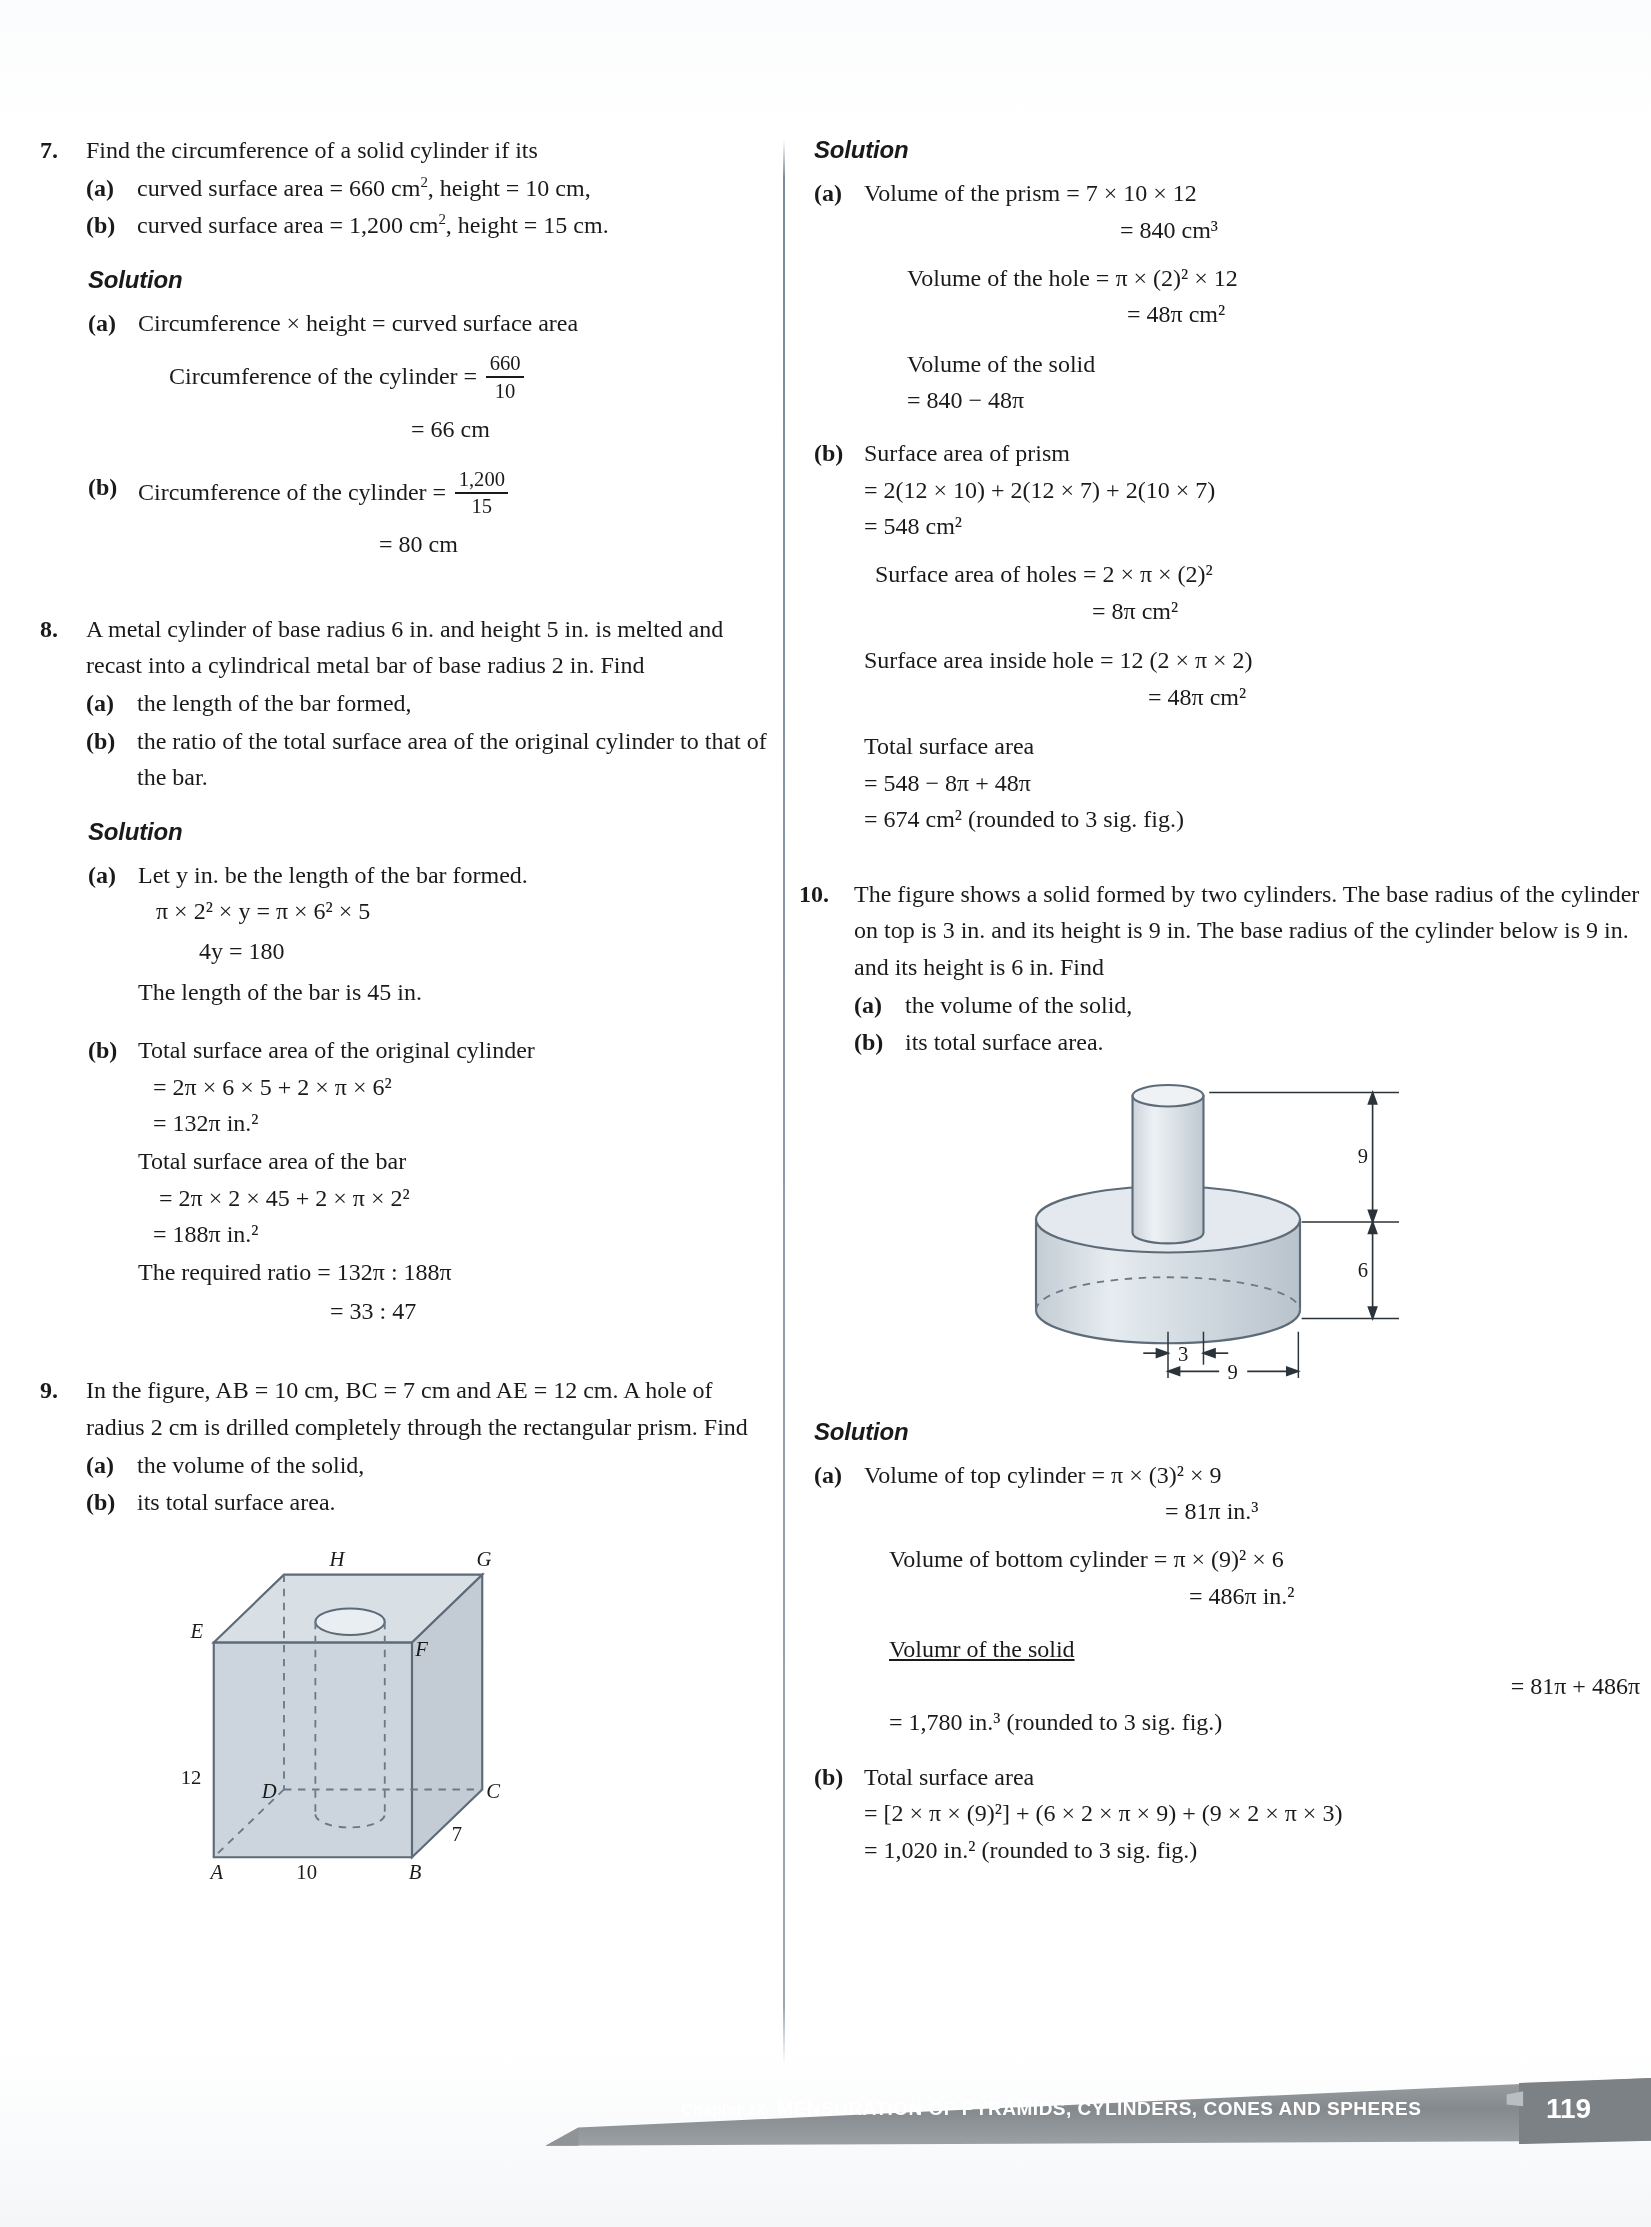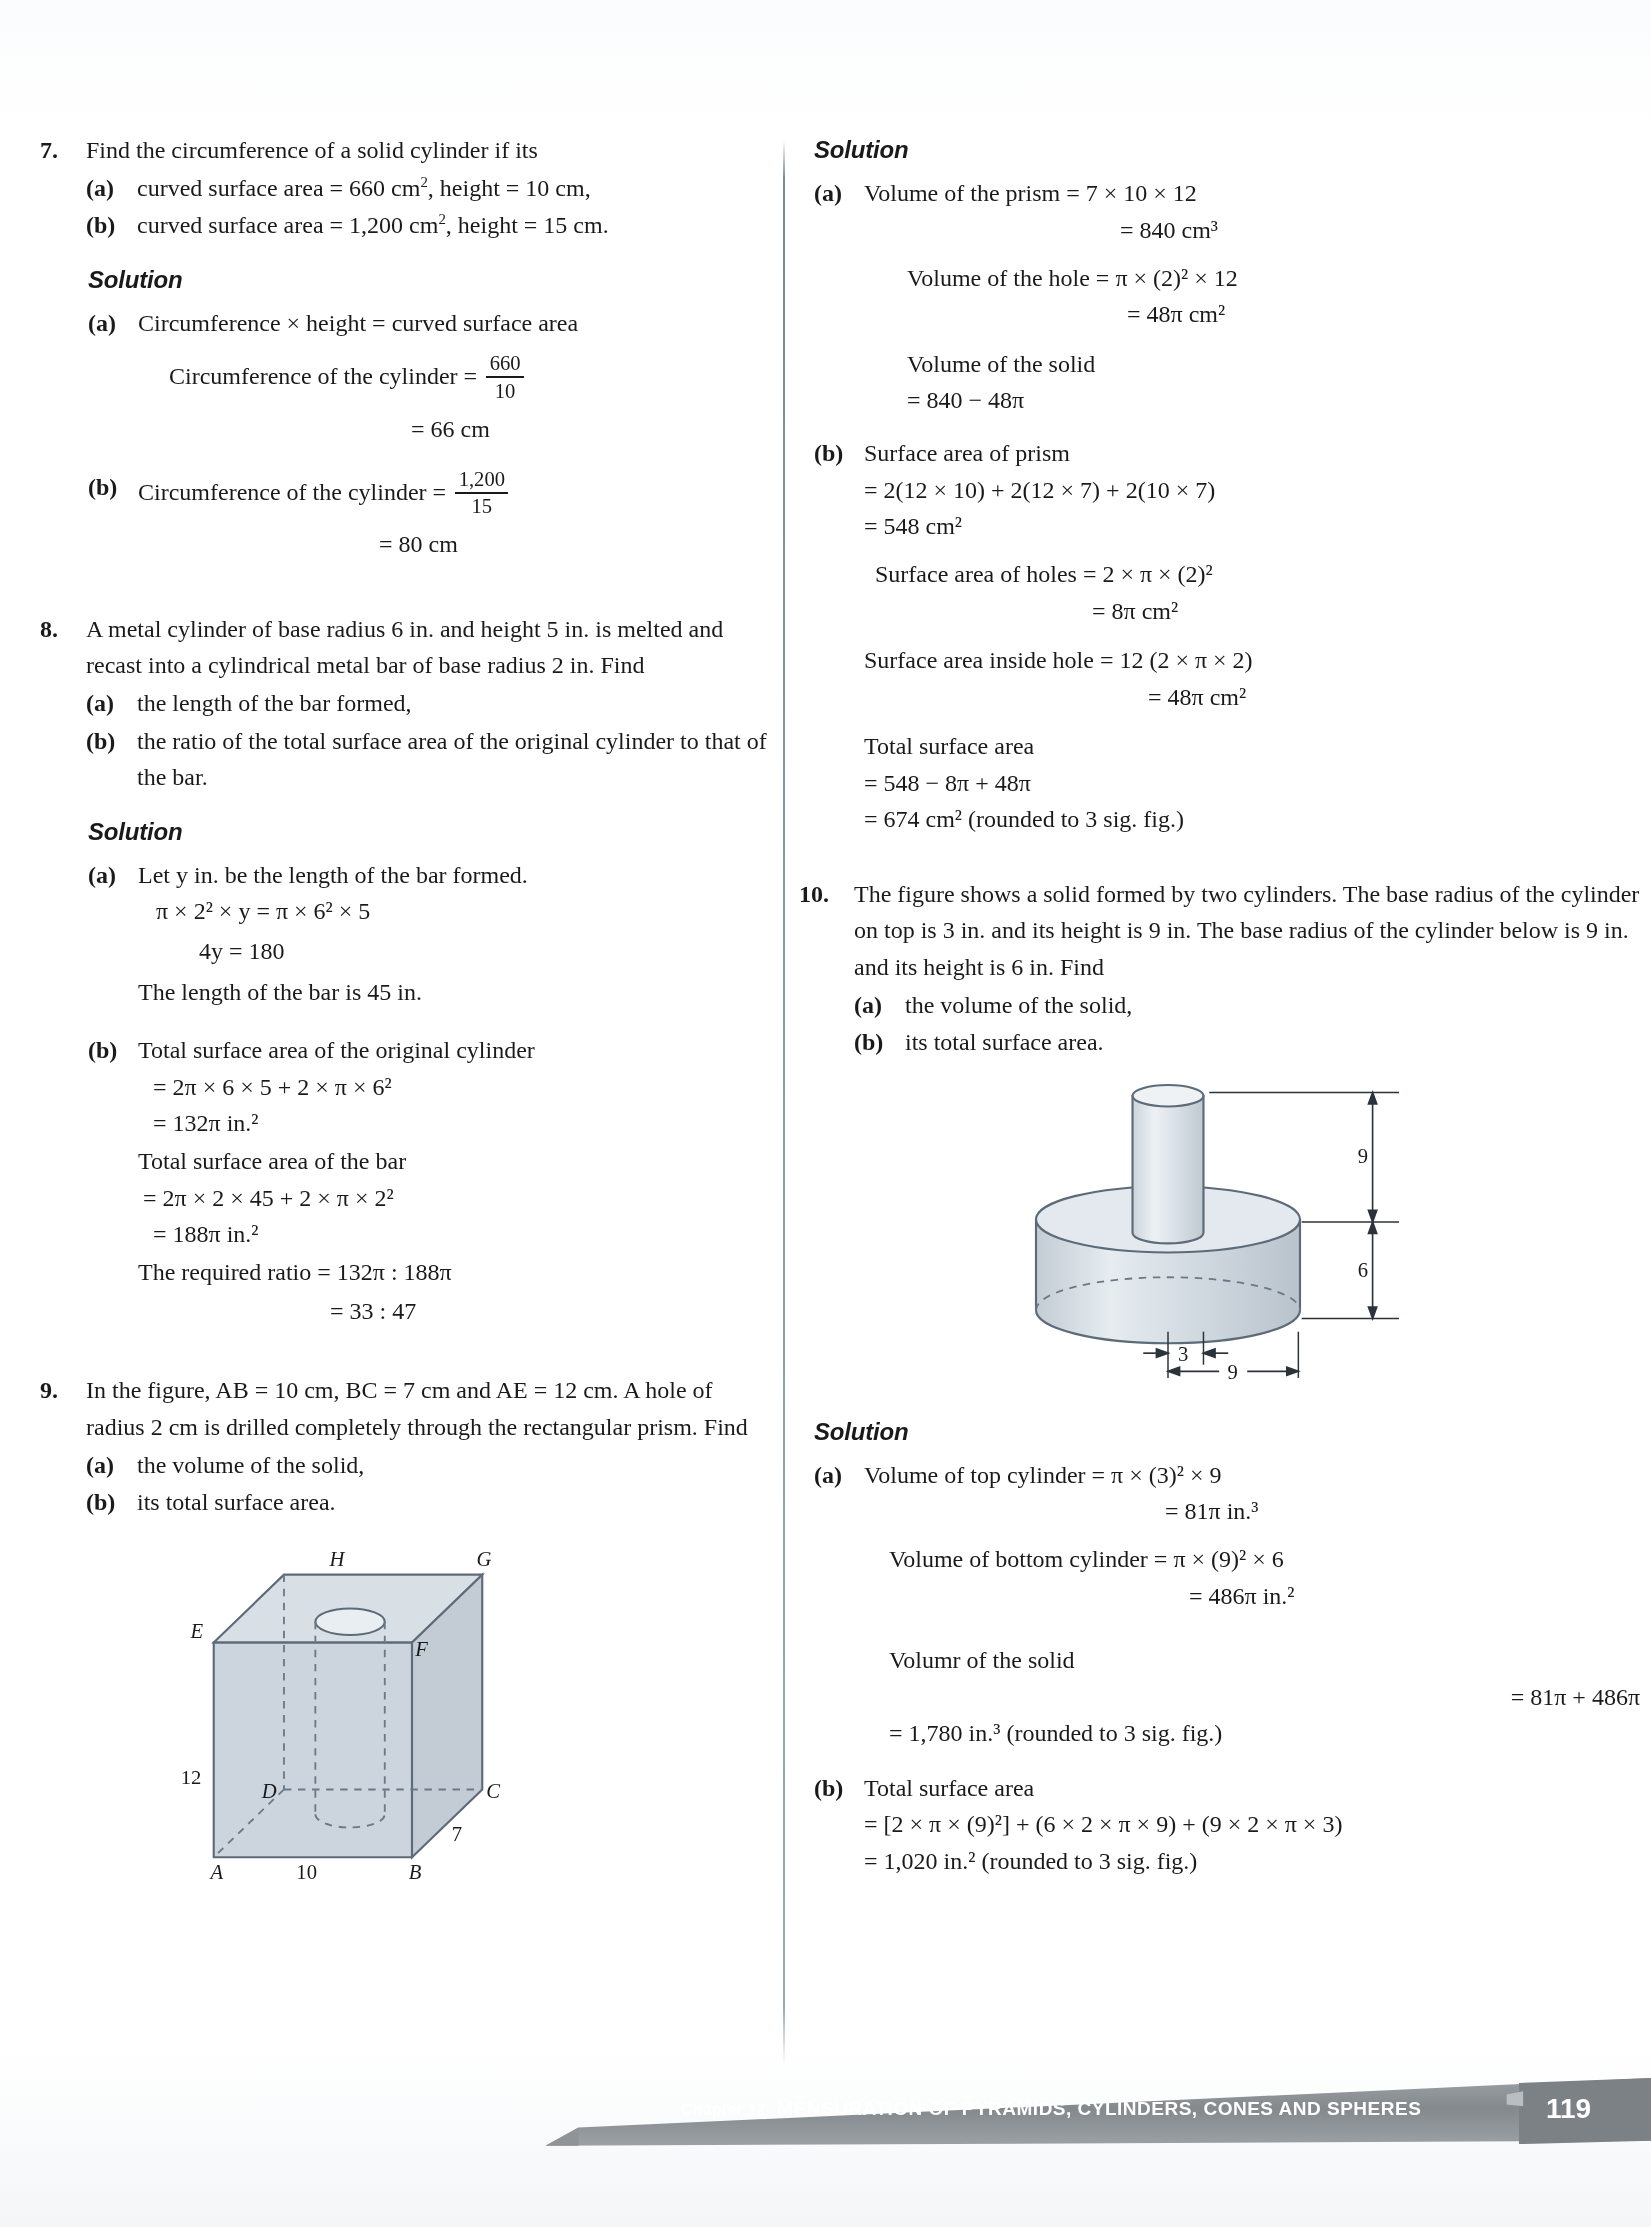--- a/index.html
+++ b/index.html
@@ -182,21 +182,21 @@
         </div>
       </div>
 
       <div class="solrow" style="margin-top:21.5px;">
         <div class="sublabel">(b)</div>
         <div class="subtext">
           <div class="eqline">Total surface area of the original cylinder</div>
           <div class="eqline" style="margin-left:15px;">= 2π × 6 × 5 + 2 × π × 6²</div>
           <div class="eqline" style="margin-left:15px;">= 132π in.²</div>
           <div class="eqline" style="margin-top:1.7px;">Total surface area of the bar</div>
-          <div class="eqline" style="margin-left:5px;">= 2π × 2 × 45 + 2 × π × 2²</div>
+          <div class="eqline" style="margin-left:21px;">= 2π × 2 × 45 + 2 × π × 2²</div>
           <div class="eqline" style="margin-left:15px;">= 188π in.²</div>
           <div class="eqline" style="margin-top:1.7px;">The required ratio = 132π : 188π</div>
           <div class="eqline" style="margin-left:192px; margin-top:1.7px;">= 33 : 47</div>
         </div>
       </div>
     </div>
 
     <div class="qblock" style="margin-top:43px;">
       <div class="qrow">
         <div class="qnum">9.</div>
@@ -379,21 +379,21 @@
 
       <div class="soltitle" style="margin-left:0; margin-top:13.2px;">Solution</div>
 
       <div class="solrow" style="margin-left:0;">
         <div class="sublabel">(a)</div>
         <div class="subtext">
           <div class="eqline">Volume of top cylinder = π × (3)² × 9</div>
           <div class="eqline" style="margin-left:301px;">= 81π in.³</div>
           <div class="eqline" style="margin-top:11.6px; margin-left:25px;">Volume of bottom cylinder = π × (9)² × 6</div>
           <div class="eqline" style="margin-left:325px;">= 486π in.²</div>
-          <div class="eqline" style="margin-top:28px; margin-left:25px;">Volumr of the solid</div>
+          <div class="eqline" style="margin-top:17px; margin-left:25px;text-decoration:underline;">Volumr of the solid</div>
           <div class="eqline" style="margin-left:25px;text-align:right;">= 81π + 486π</div>
           <div class="eqline" style="margin-left:25px;">= 1,780 in.³   (rounded to 3 sig. fig.)</div>
         </div>
       </div>
 
       <div class="solrow" style="margin-left:0; margin-top:18px;">
         <div class="sublabel">(b)</div>
         <div class="subtext">
           <div class="eqline">Total surface area</div>
           <div class="eqline">= [2 × π × (9)²] + (6 × 2 × π × 9) + (9 × 2 × π × 3)</div>

